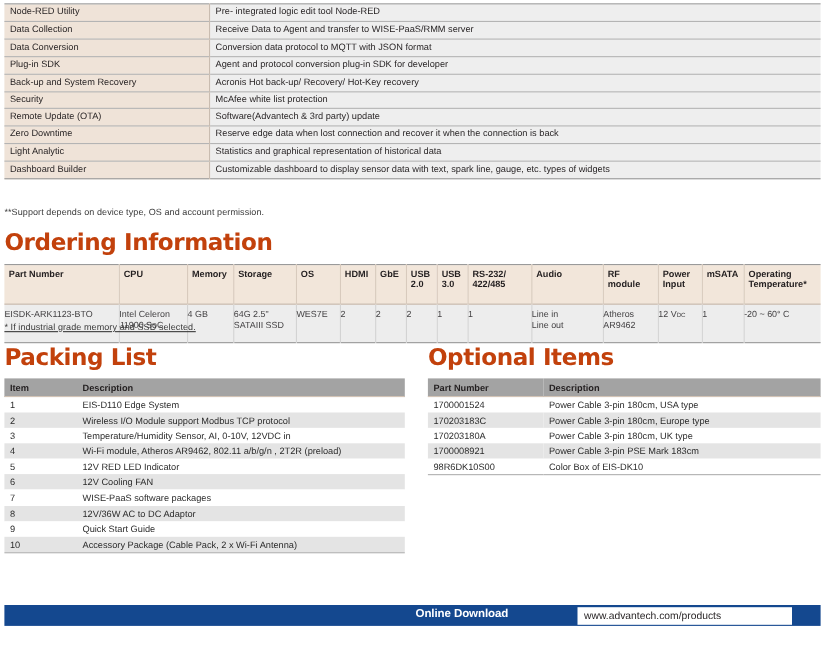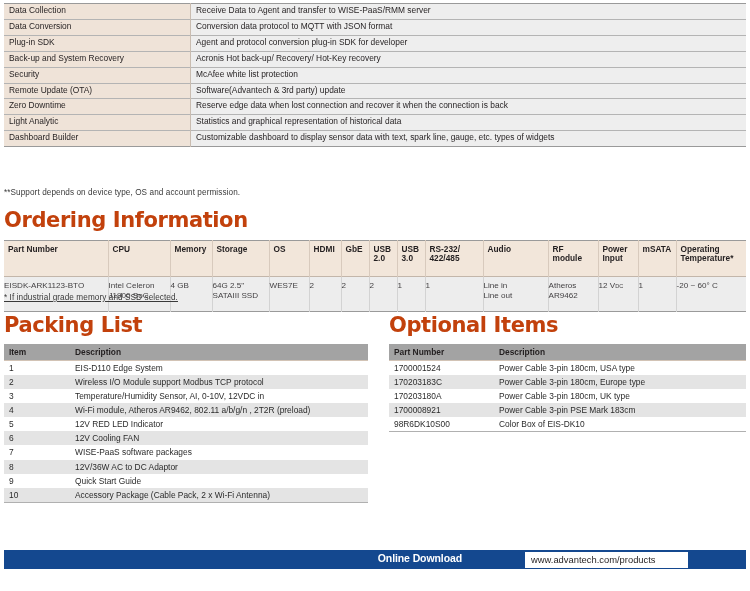--- a/index.html
+++ b/index.html
@@ -161,39 +161,43 @@
     font-weight: bold;
     font-size: 10.5px;
     color: #ffffff;
     letter-spacing: -0.1px;
     white-space: nowrap;
   }
   #footer-url-box {
     position: absolute;
     left: 525px;
     top: 551.5px;
-    width: 163px;
+    width: 195px;
     height: 16px;
     background: #ffffff;
     display: flex;
     align-items: center;
   }
   #footer-url {
     font-size: 9.4px;
     color: #231f20;
     padding-left: 6px;
     white-space: nowrap;
   }
 </style>
 </head>
 <body>
 
 <div id="software-table-wrap">
   <table class="tbl">
     <tbody>
+      <tr>
+        <td class="feat">Node-RED Utility</td>
+        <td class="desc">Pre- integrated logic edit tool Node-RED</td>
+      </tr>
       <tr>
         <td class="feat">Data Collection</td>
         <td class="desc">Receive Data to Agent and transfer to WISE-PaaS/RMM server</td>
       </tr>
       <tr>
         <td class="feat">Data Conversion</td>
         <td class="desc">Conversion data protocol to MQTT with JSON format</td>
       </tr>
       <tr>
         <td class="feat">Plug-in SDK</td>

